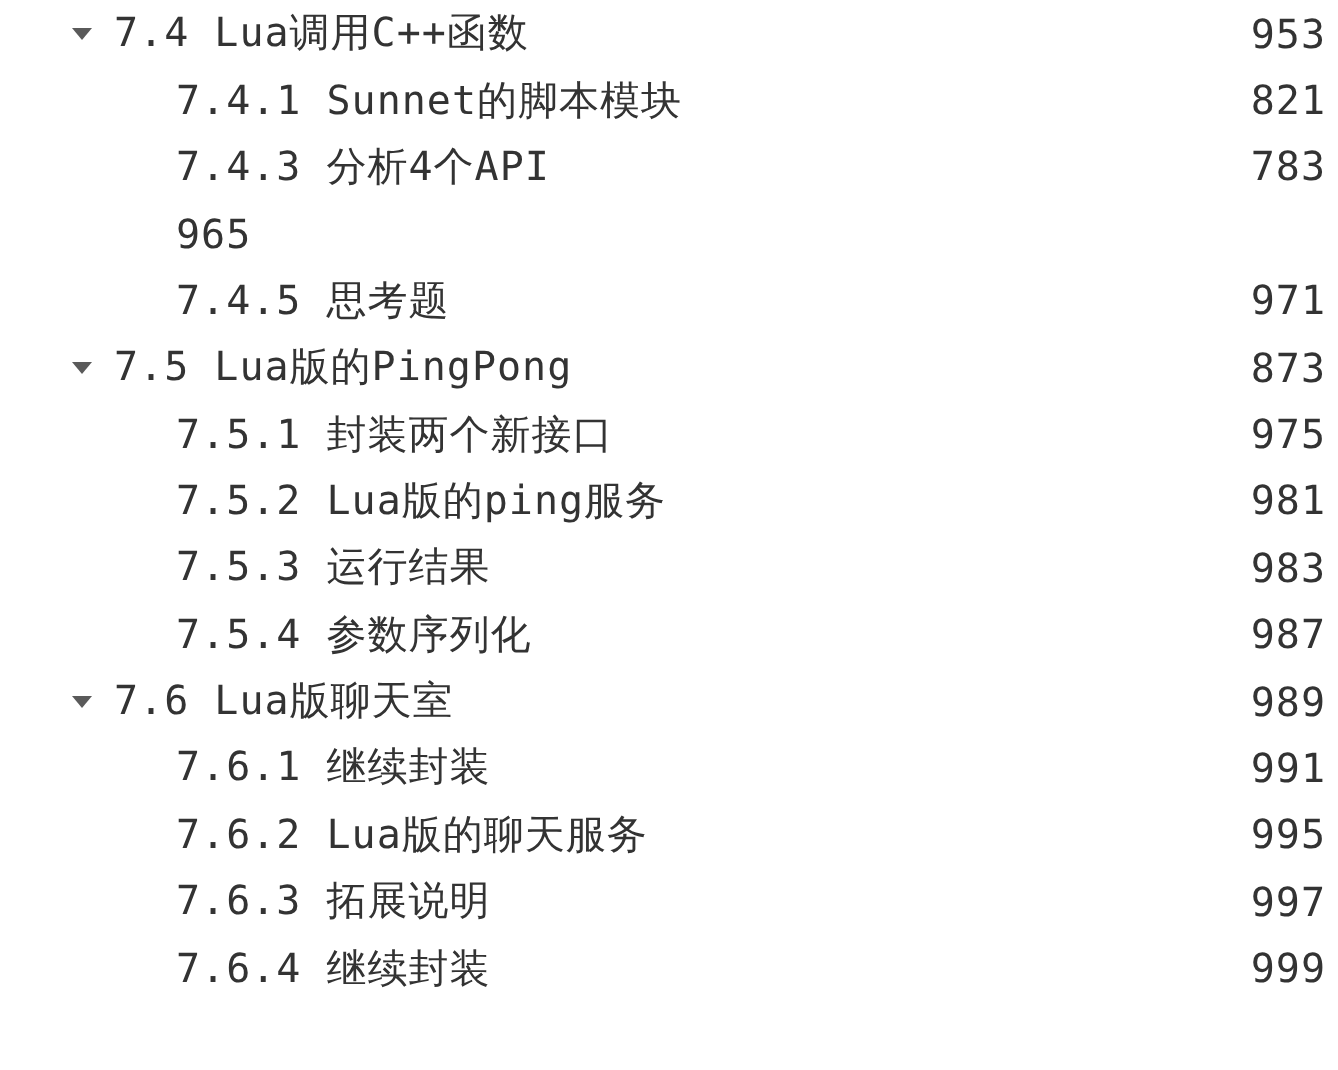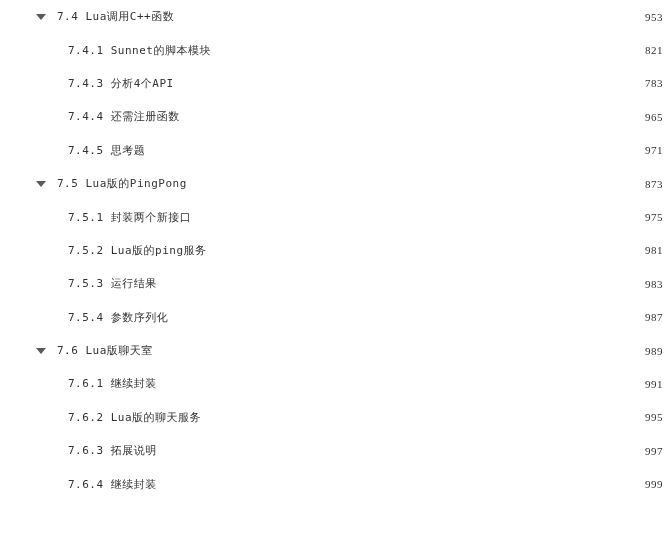--- a/index.html
+++ b/index.html
@@ -21,45 +21,44 @@
     box-sizing: border-box;
   }
   .toc-row {
     height: 33.4px;
     flex: 0 0 33.4px;
     display: flex;
     align-items: center;
     box-sizing: border-box;
     padding-right: 6px;
     cursor: default;
-    font-size: 11px;
+    font-size: 20px;
     letter-spacing: 0.5px;
     color: var(--text-color, #333333);
   }
   .toc-row.level-1 { padding-left: 36px; }
-  .toc-row.level-2 { padding-left: 68px; }
+  .toc-row.level-2 { padding-left: 88px; }
   .tri {
     width: 0;
     height: 0;
     border-left: 5px solid transparent;
     border-right: 5px solid transparent;
     border-top: 6px solid var(--tri-color, #5a5a5a);
     margin-right: 11px;
     flex: 0 0 auto;
   }
   .label {
     white-space: nowrap;
     flex: 1 1 auto;
     overflow: hidden;
   }
   .page {
     flex: 0 0 auto;
     text-align: right;
     white-space: nowrap;
-    font-family: Liberation Serif, serif;
   }
 </style>
 </head>
 <body style="--text-color: #333333; --tri-color: #5a5a5a; background: rgb(255, 255, 255);">
 
 <div class="toc" id="toc">
     <div class="toc-row level-1">
     <span class="tri"></span>
     <span class="label">7.4 Lua调用C++函数</span>
     <span class="page">953</span>
@@ -69,21 +68,20 @@
     <span class="label">7.4.1 Sunnet的脚本模块</span>
     <span class="page">821</span>
   </div>
     <div class="toc-row level-2">
 
     <span class="label">7.4.3 分析4个API</span>
     <span class="page">783</span>
   </div>
     <div class="toc-row level-2">
 
-    <span class="label">7.4.4 还需注册函数</span>
     <span class="page">965</span>
   </div>
     <div class="toc-row level-2">
 
     <span class="label">7.4.5 思考题</span>
     <span class="page">971</span>
   </div>
     <div class="toc-row level-1">
     <span class="tri"></span>
     <span class="label">7.5 Lua版的PingPong</span>

